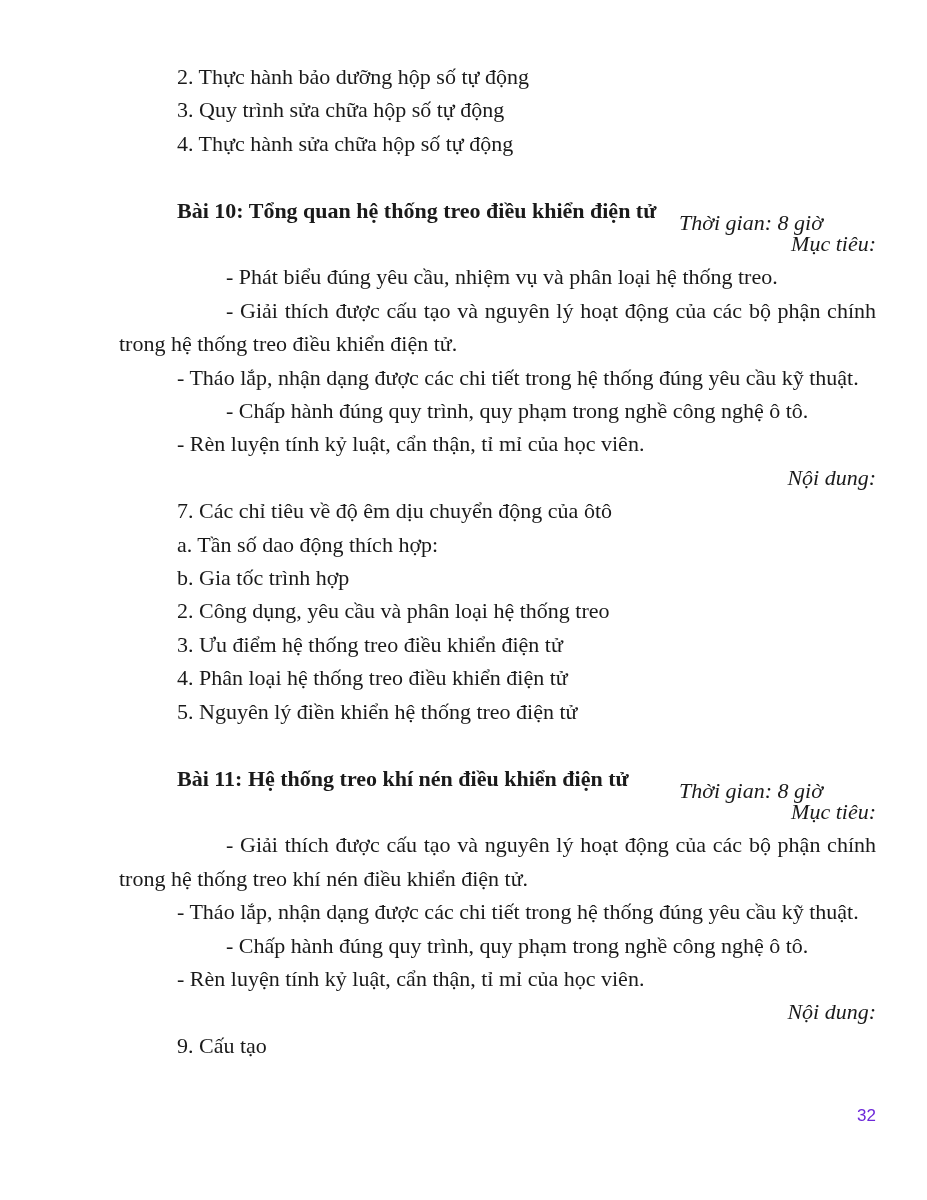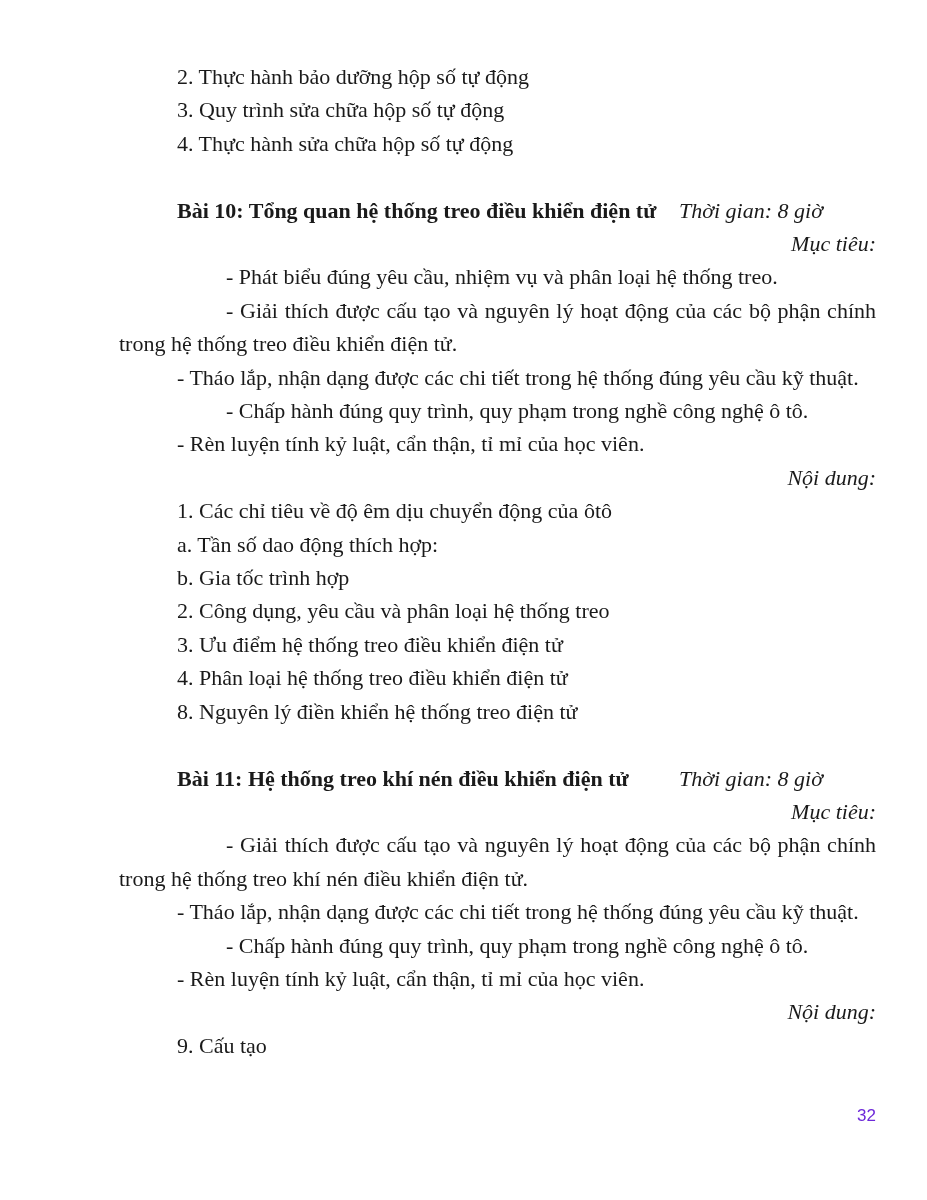--- a/index.html
+++ b/index.html
@@ -36,21 +36,21 @@
   .heading {
     position: relative;
     font-weight: bold;
     text-indent: 58px;
     white-space: nowrap;
   }
   .gap { margin-top: 33.4px !important; }
   .duration {
     position: absolute;
     left: 560px;
-    top: 0;
+    top: 12px;
     font-weight: normal;
     font-style: italic;
     text-indent: 0;
   }
   .page-number {
     position: absolute;
     right: 65px;
     bottom: 76px;
     font-family: "Liberation Sans", sans-serif;
     font-size: 17px;
@@ -72,27 +72,27 @@
       <span>Bài 10: Tổng quan hệ thống treo điều khiển điện tử</span>
       <span class="duration">Thời gian: 8 giờ</span>
     </p>
     <p class="ind1 italic">Mục tiêu:</p>
     <p class="ind2">- Phát biểu đúng yêu cầu, nhiệm vụ và phân loại hệ thống treo.</p>
     <p class="ind2 just">- Giải thích được cấu tạo và nguyên lý hoạt động của các bộ phận chính trong hệ thống treo điều khiển điện tử.</p>
     <p class="ind1">- Tháo lắp, nhận dạng được các chi tiết trong hệ thống đúng yêu cầu kỹ thuật.</p>
     <p class="ind2">- Chấp hành đúng quy trình, quy phạm trong nghề công nghệ ô tô.</p>
     <p class="ind1">- Rèn luyện tính kỷ luật, cẩn thận, tỉ mỉ của học viên.</p>
     <p class="ind1 italic">Nội dung:</p>
-    <p class="ind1">1. Các chỉ tiêu về độ êm dịu chuyển động của ôtô</p>
+    <p class="ind1">7. Các chỉ tiêu về độ êm dịu chuyển động của ôtô</p>
     <p class="ind1">a. Tần số dao động thích hợp:</p>
     <p class="ind1">b. Gia tốc trình hợp</p>
     <p class="ind1">2. Công dụng, yêu cầu và phân loại hệ thống treo</p>
     <p class="ind1">3. Ưu điểm hệ thống treo điều khiển điện tử</p>
     <p class="ind1">4. Phân loại hệ thống treo điều khiển điện tử</p>
-    <p class="ind1">8. Nguyên lý điền khiển hệ thống treo điện tử</p>
+    <p class="ind1">5. Nguyên lý điền khiển hệ thống treo điện tử</p>
 
     <p class="heading gap">
       <span>Bài 11: Hệ thống treo khí nén điều khiển điện tử</span>
       <span class="duration">Thời gian: 8 giờ</span>
     </p>
     <p class="ind1 italic">Mục tiêu:</p>
     <p class="ind2 just">- Giải thích được cấu tạo và nguyên lý hoạt động của các bộ phận chính trong hệ thống treo khí nén điều khiển điện tử.</p>
     <p class="ind1">- Tháo lắp, nhận dạng được các chi tiết trong hệ thống đúng yêu cầu kỹ thuật.</p>
     <p class="ind2">- Chấp hành đúng quy trình, quy phạm trong nghề công nghệ ô tô.</p>
     <p class="ind1">- Rèn luyện tính kỷ luật, cẩn thận, tỉ mỉ của học viên.</p>

